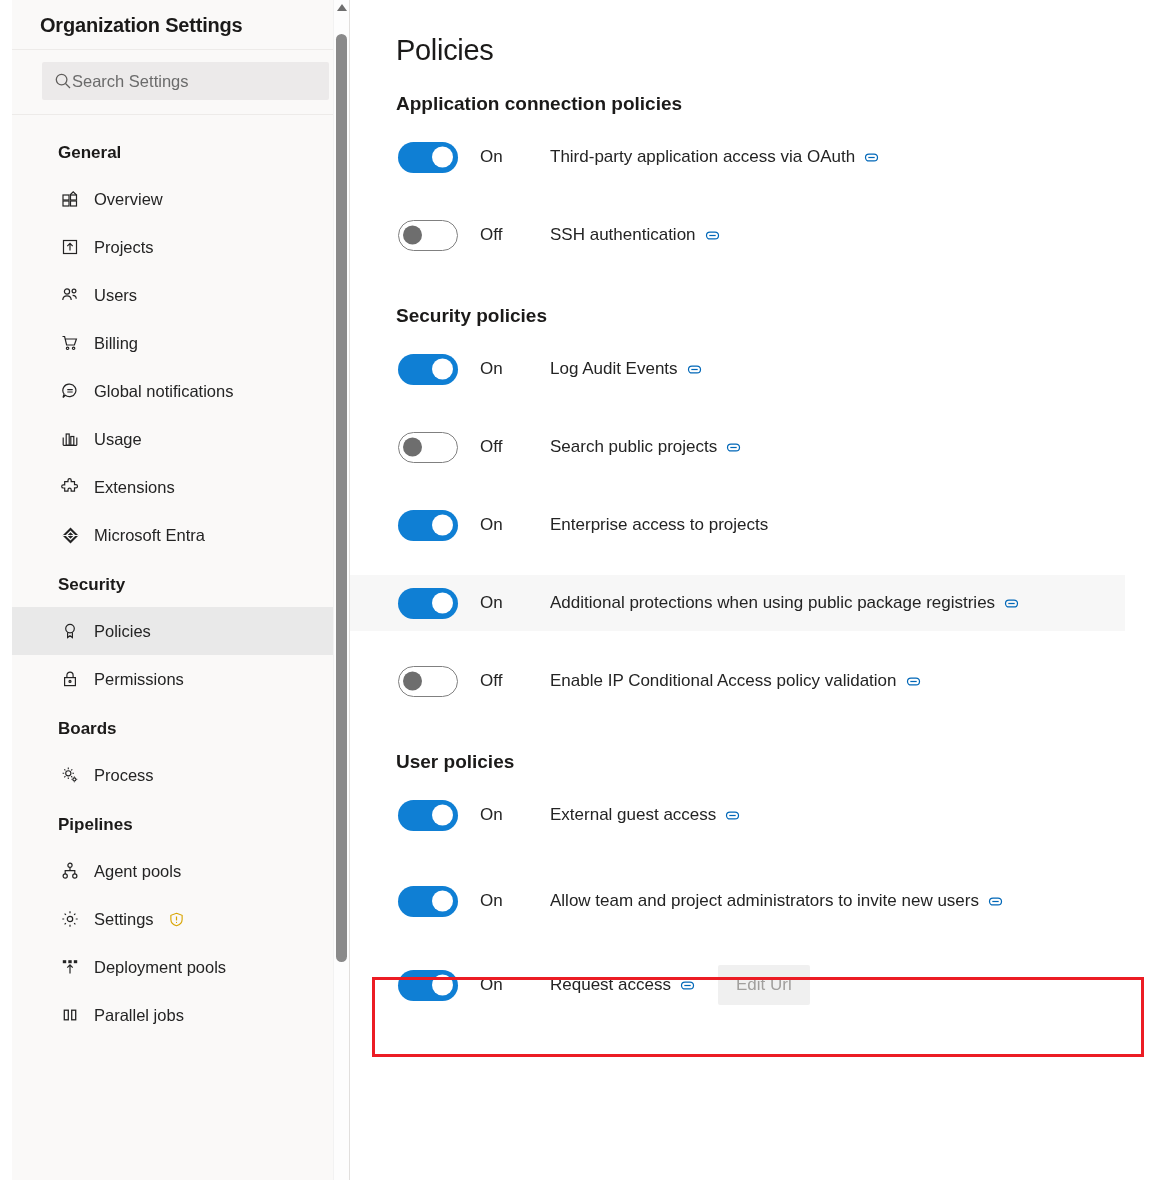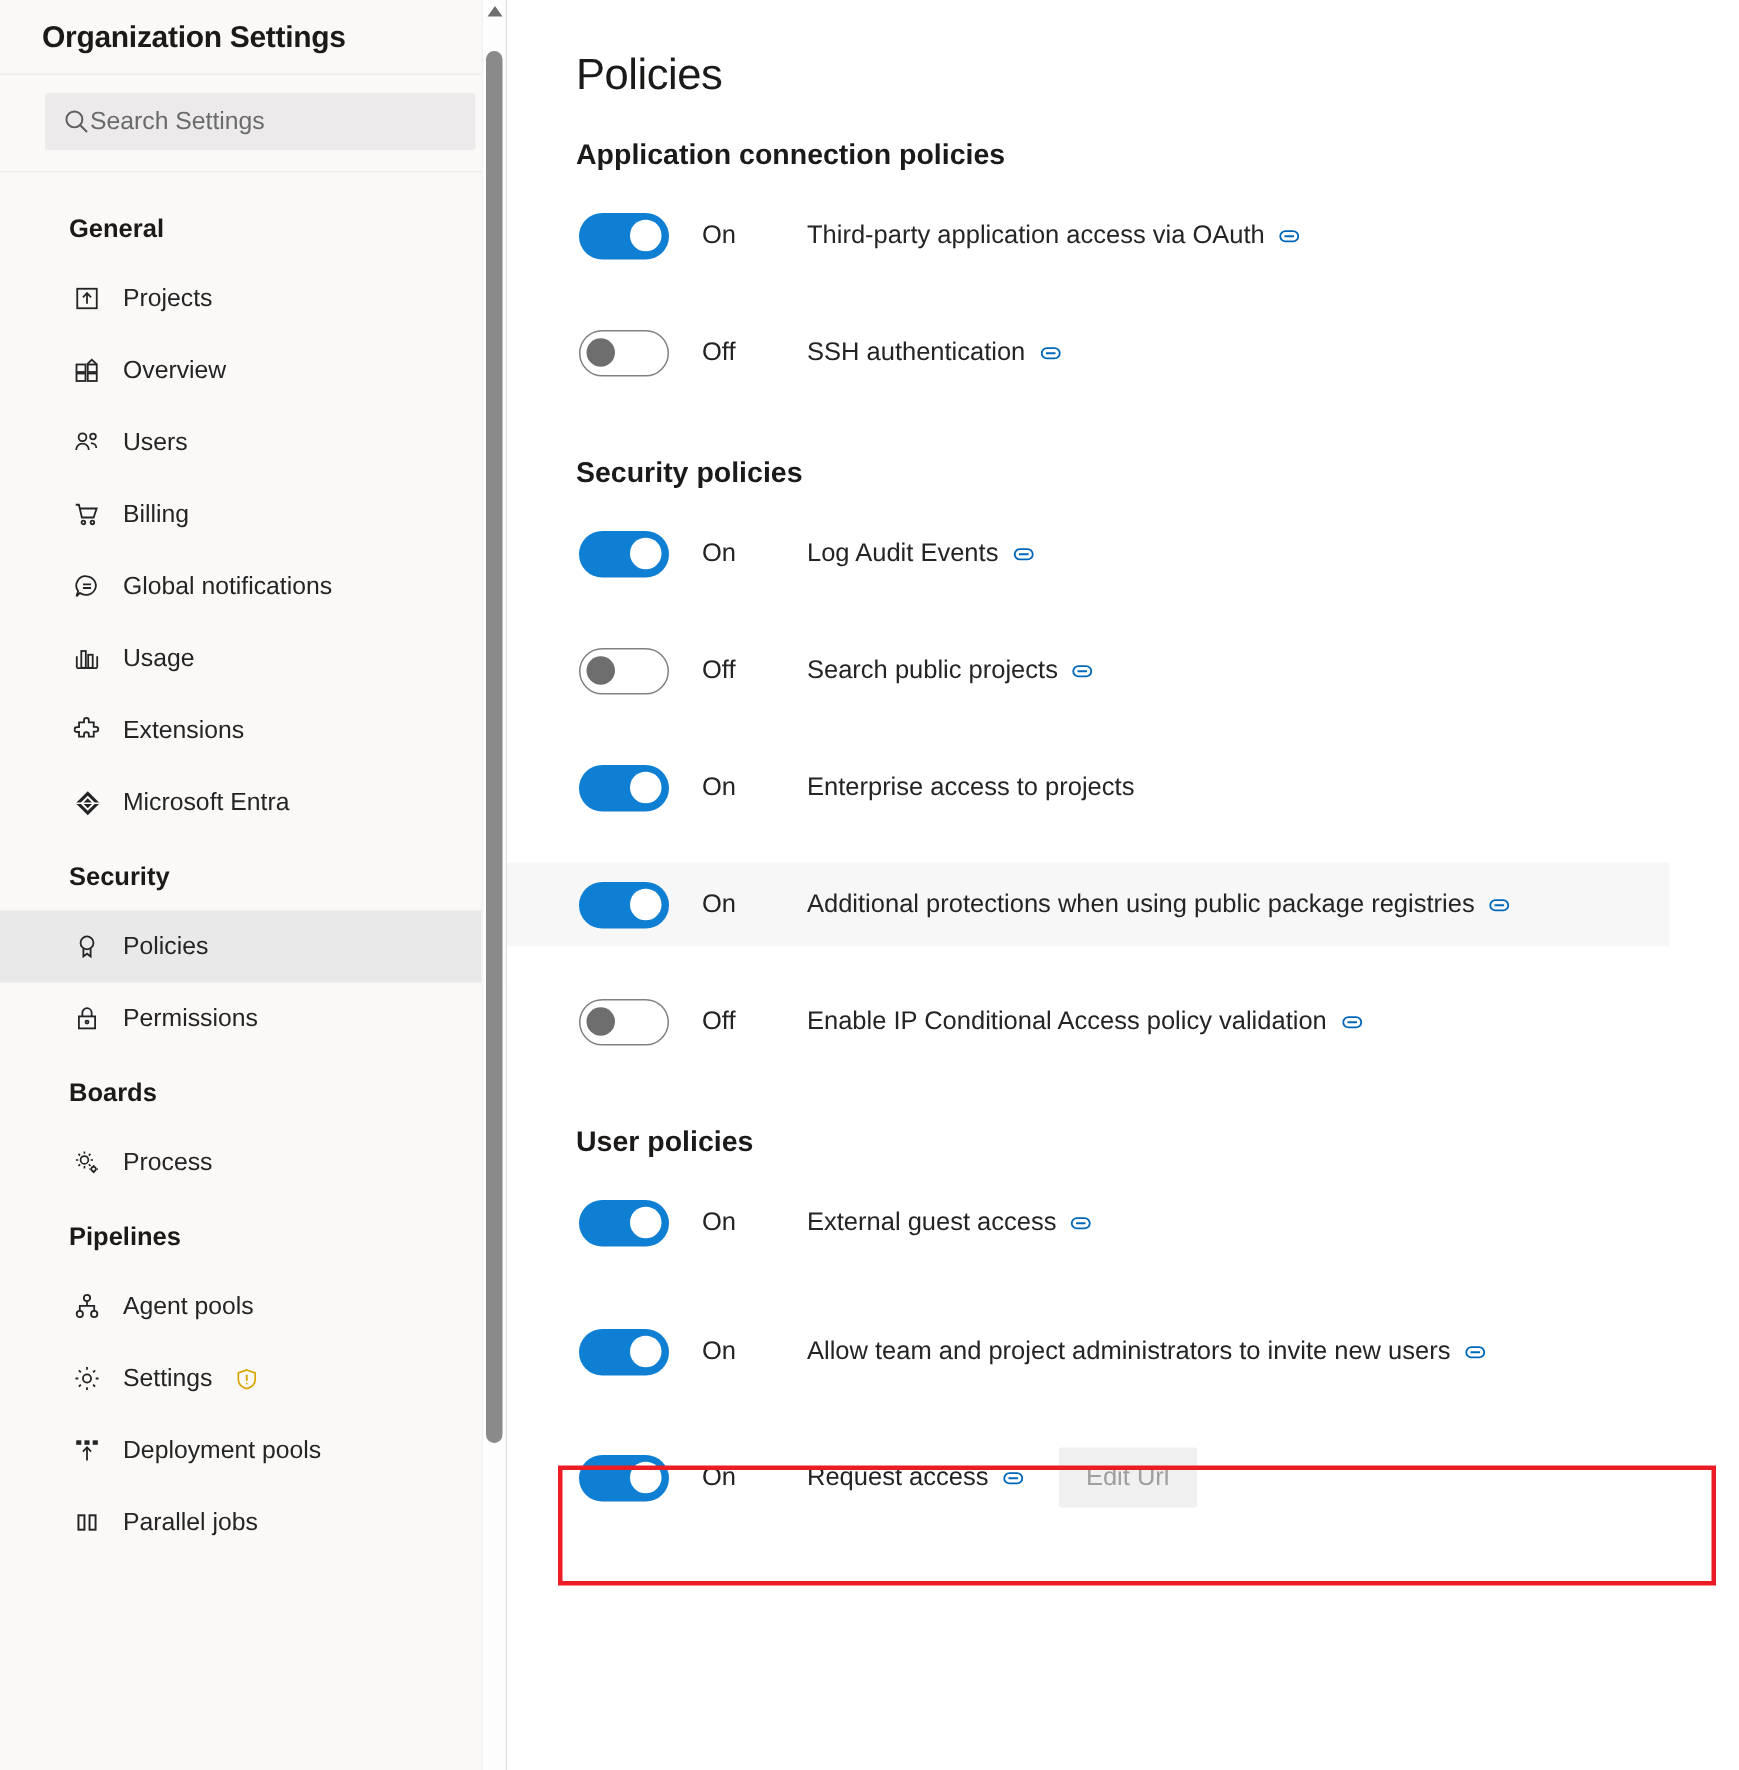--- a/index.html
+++ b/index.html
@@ -3,21 +3,21 @@
 <meta charset="utf-8">
 <style>
   * { box-sizing: border-box; }
   html, body {
     margin: 0; padding: 0;
     width: 1159px; height: 1180px;
     background: #ffffff;
     font-family: "Liberation Sans", sans-serif;
     overflow: hidden;
   }
-  #root { position: relative; width: 1159px; height: 916px; display: flex; }
+  #root { position: relative; width: 1159px; height: 916px; display: flex; padding-left: 12px; }
 
   
   .sidebar {
     width: 337px;
     height: 1180px;
     background: #faf9f8;
     position: relative;
     flex: 0 0 337px;
     overflow: hidden;
   }
@@ -212,38 +212,38 @@
     </div>
     <div class="sb-divider"></div>
 
     <div class="sb-scroll">
 
       <div class="sb-group">General</div>
 
       <div class="sb-item">
         <span class="ico">
           <svg width="18" height="18" viewBox="0 0 18 18" fill="none" stroke="#242424" stroke-width="1.2">
-            <rect x="2.5" y="2.5" width="13" height="13"></rect>
-            <path d="M9 12.5 V5.5 M6.3 8.2 L9 5.3 L11.7 8.2"></path>
-          </svg>
-        </span>
-        <span class="lbl">Projects</span>
-      </div>
-
-      <div class="sb-item">
-        <span class="ico">
-          <svg width="18" height="18" viewBox="0 0 18 18" fill="none" stroke="#242424" stroke-width="1.2">
             <rect x="2" y="5" width="6" height="5"></rect>
               <rect x="9.5" y="5" width="6" height="5"></rect>
             <rect x="2" y="11" width="6" height="5"></rect>
               <rect x="9.5" y="11" width="6" height="5"></rect>
             <path d="M9 5 L12.2 1.8 L15.5 5" fill="none"></path>
           </svg>
         </span>
         <span class="lbl">Overview</span>
+      </div>
+
+      <div class="sb-item">
+        <span class="ico">
+          <svg width="18" height="18" viewBox="0 0 18 18" fill="none" stroke="#242424" stroke-width="1.2">
+            <rect x="2.5" y="2.5" width="13" height="13"></rect>
+            <path d="M9 12.5 V5.5 M6.3 8.2 L9 5.3 L11.7 8.2"></path>
+          </svg>
+        </span>
+        <span class="lbl">Projects</span>
       </div>
 
       <div class="sb-item">
         <span class="ico">
           <svg width="18" height="18" viewBox="0 0 18 18" fill="none" stroke="#242424" stroke-width="1.2">
             <circle cx="6" cy="5.5" r="2.6"></circle>
             <path d="M1.8 14 c0-2.6 1.9-4.2 4.2-4.2 s4.2 1.6 4.2 4.2"></path>
             <circle cx="13" cy="5" r="1.9"></circle>
             <path d="M11.6 9.4 c2 0 3.6 1.3 3.6 3.3"></path>
           </svg>

